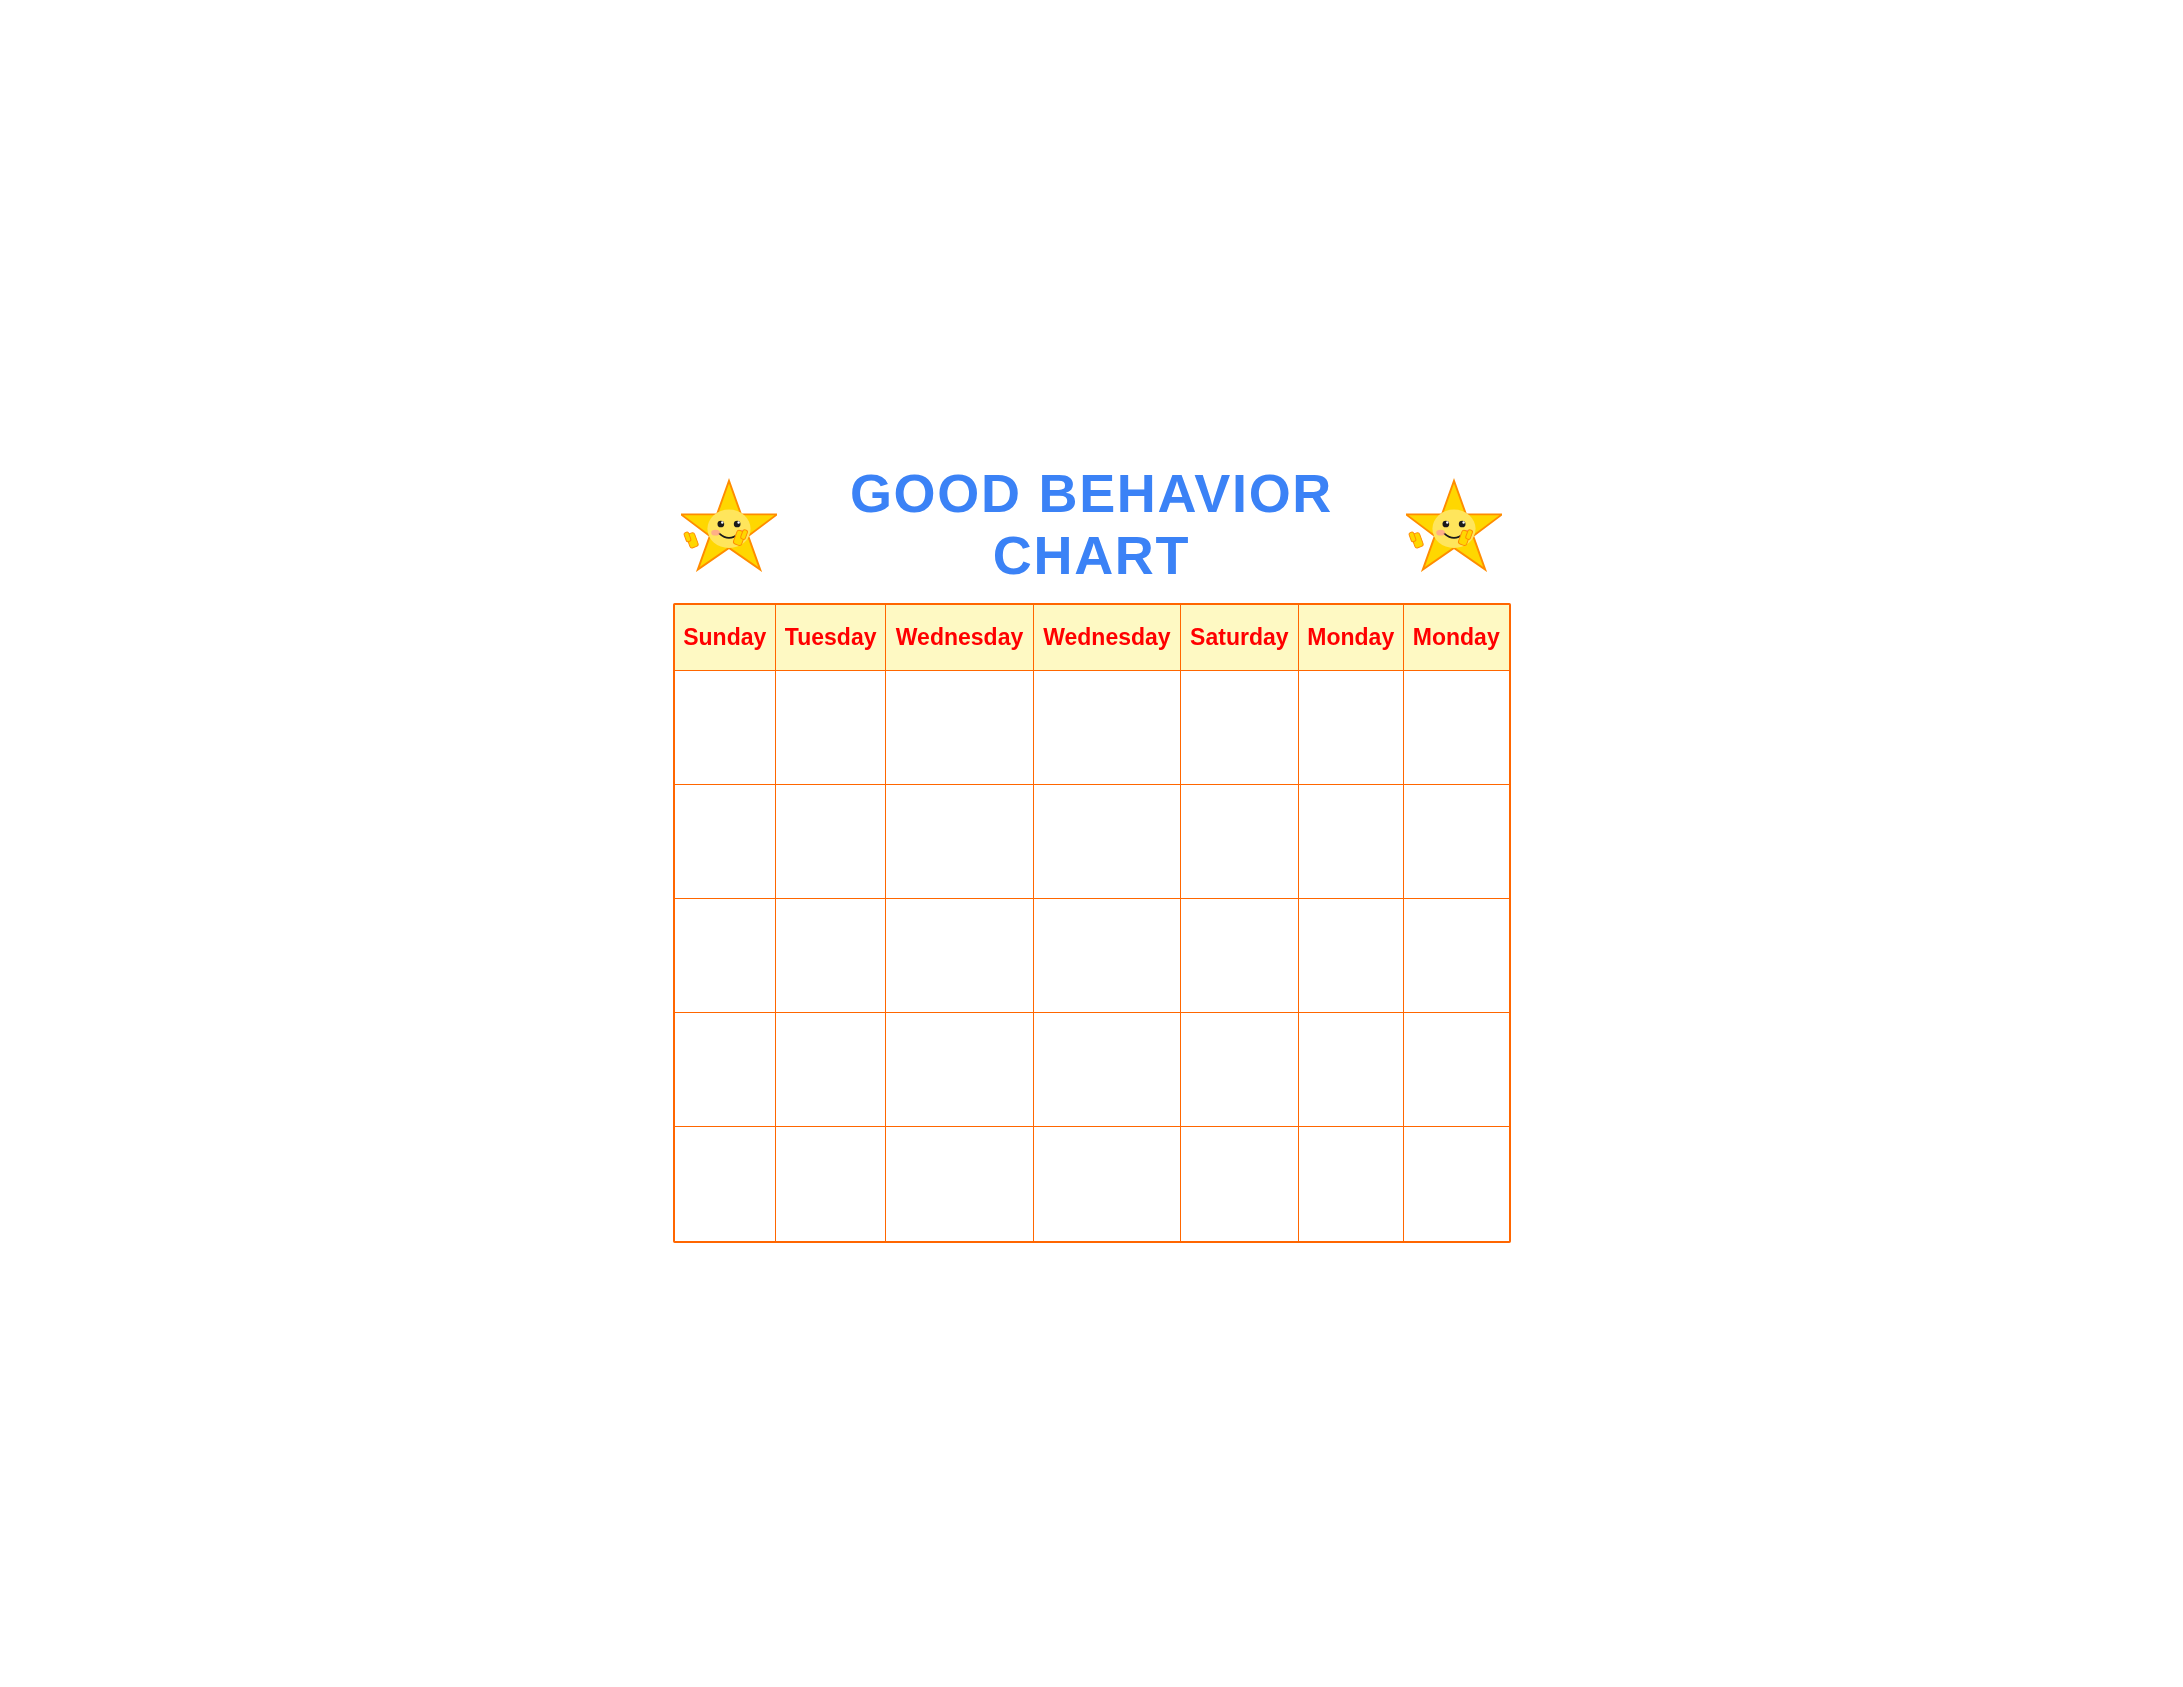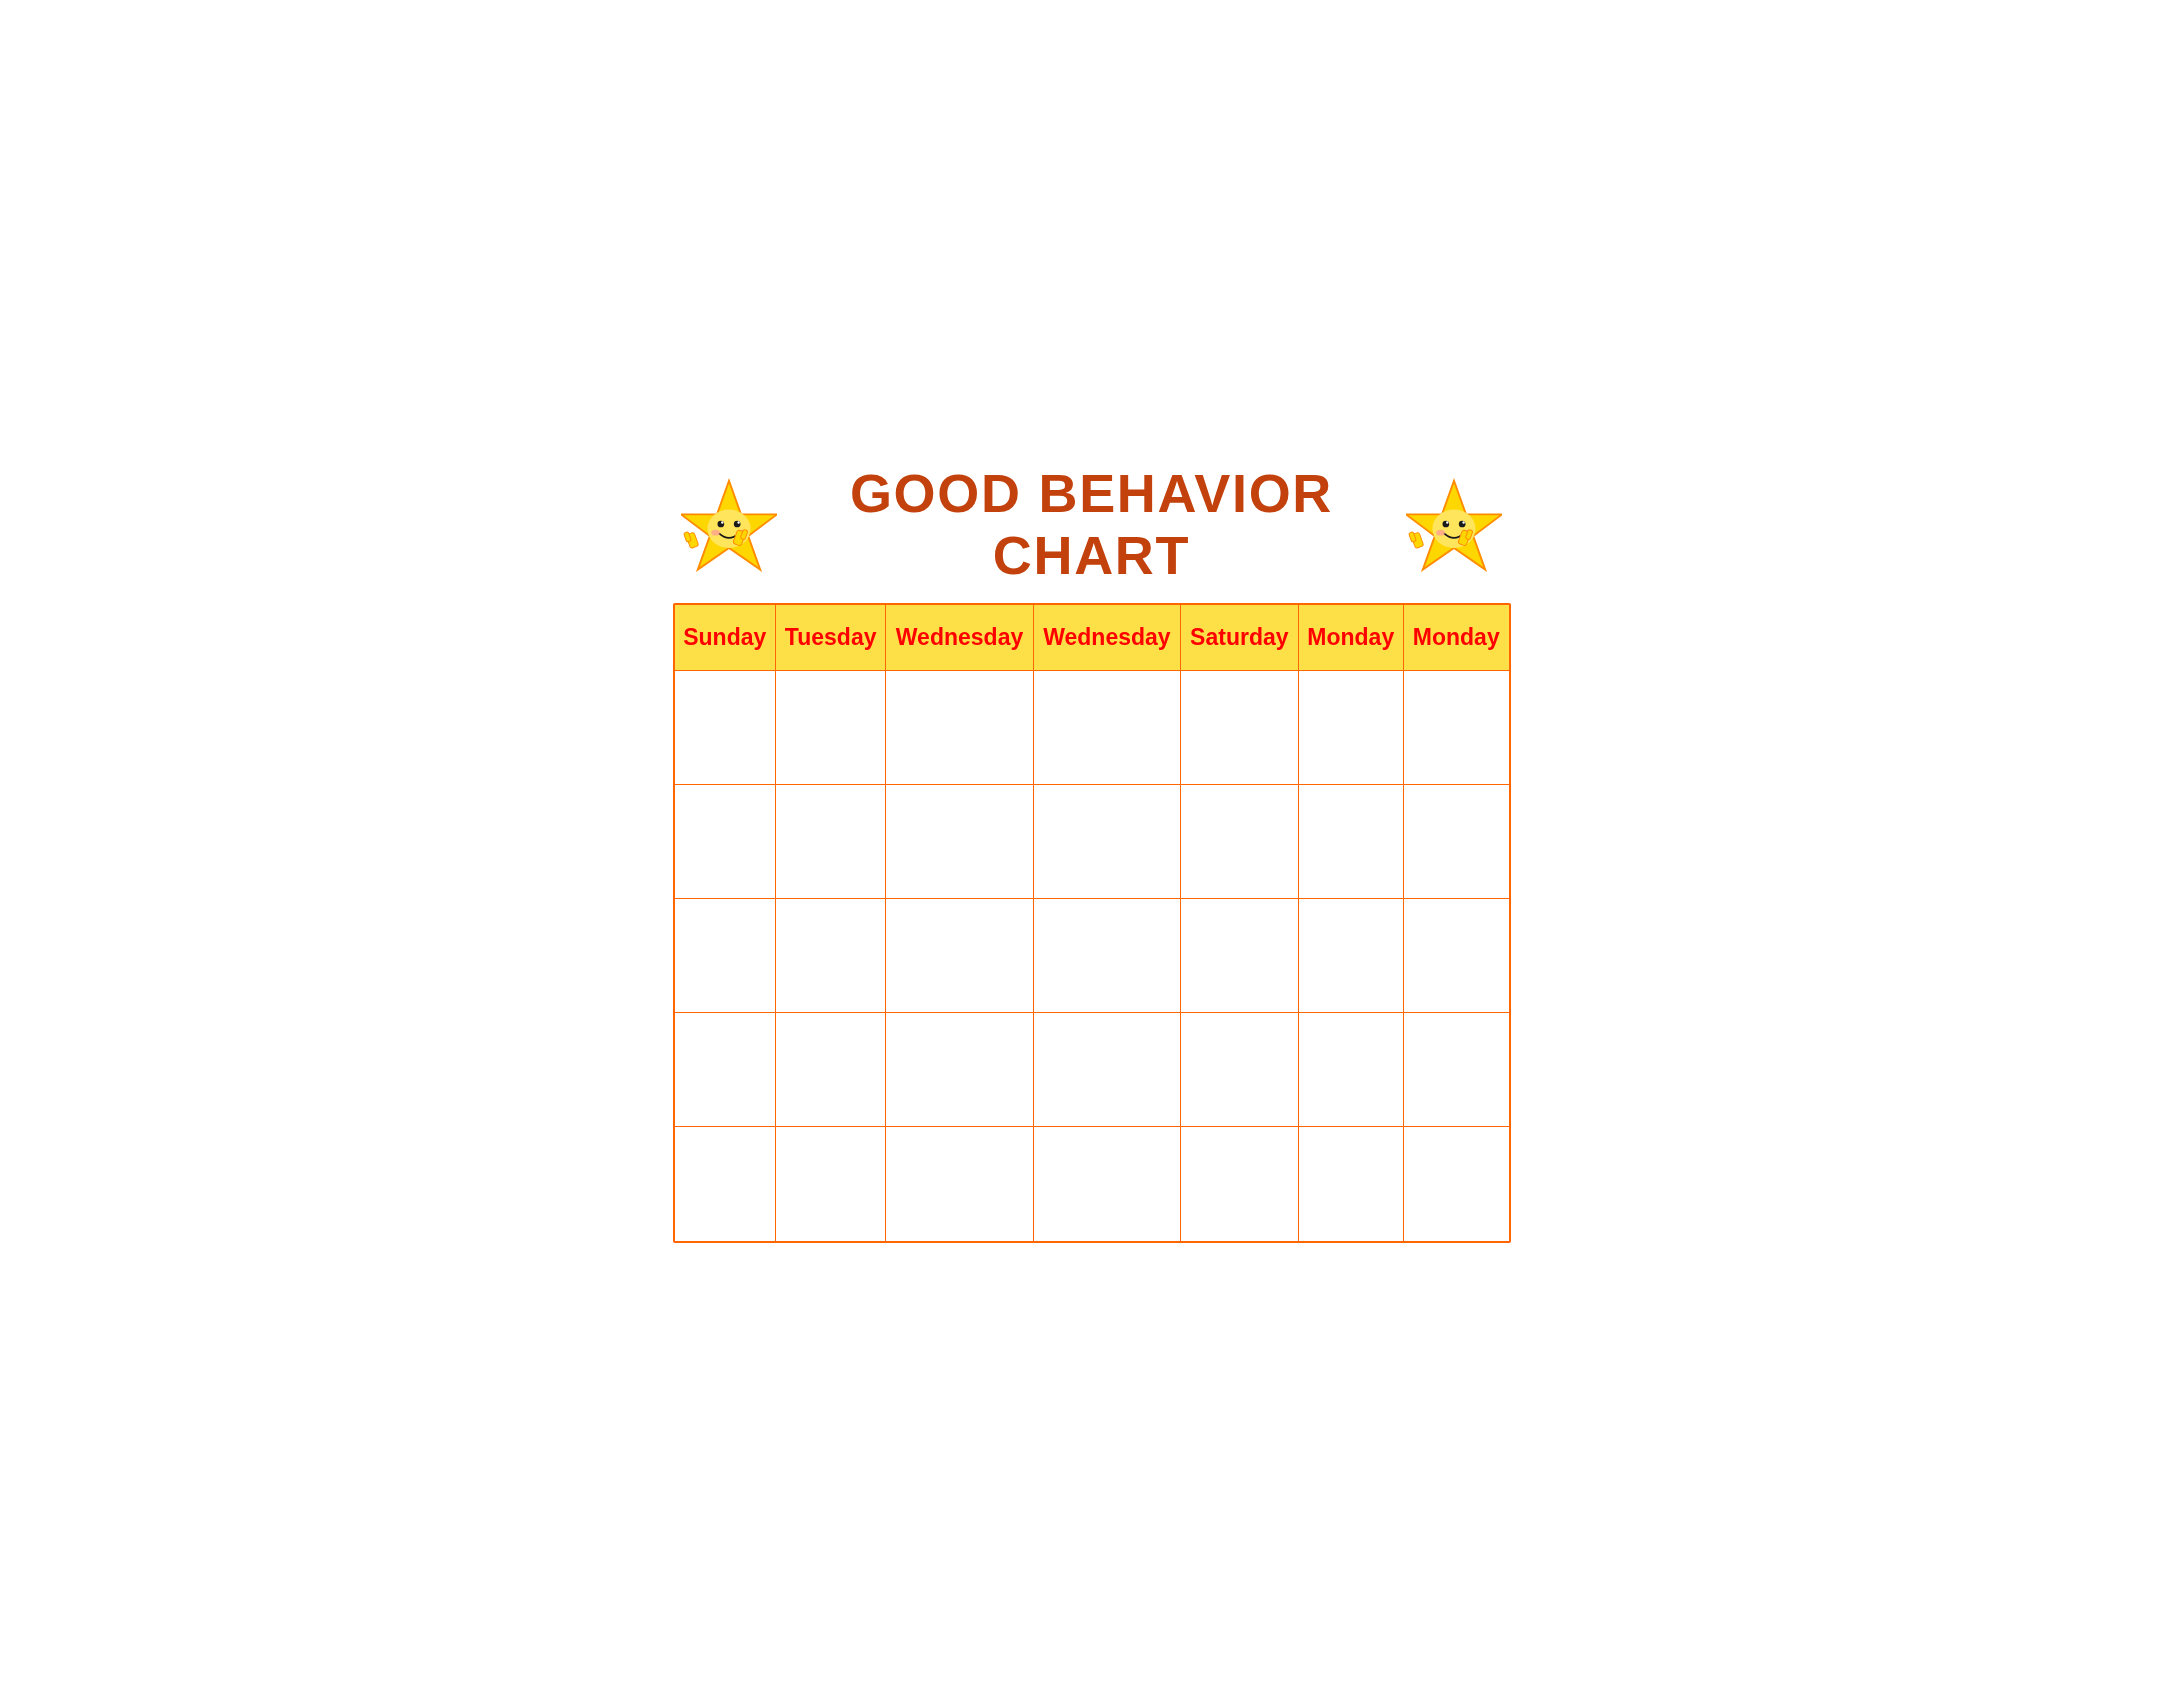--- a/index.html
+++ b/index.html
@@ -26,21 +26,21 @@
     .header {
       display: flex;
       align-items: center;
       justify-content: space-between;
       padding: 17.5px 8.7px 17.5px 8.7px;
     }
 
     .header-title {
       font-size: 54px;
       font-weight: 900;
-      color: #c2410c;
+      color: #3b82f6;
       font-family: Arial Black, Arial, sans-serif;
       letter-spacing: 1.7px;
       text-align: center;
       flex: 1;
     }
 
     .star-icon {
       width: 96px;
       height: 96px;
       flex-shrink: 0;
@@ -58,21 +58,21 @@
       border: 2.6px solid #FF6600;
       border-radius: 1.7px;
     }
 
     .chart-table {
       width: 100%;
       border-collapse: collapse;
     }
 
     .chart-table th {
-      background-color: #fde047;
+      background-color: #fef9c3;
       color: #FF0000;
       font-size: 23px;
       font-weight: bold;
       text-align: center;
       padding: 19px 7px;
       border: 1.7px solid #FF6600;
       font-family: Arial, sans-serif;
     }
 
     .chart-table td {

